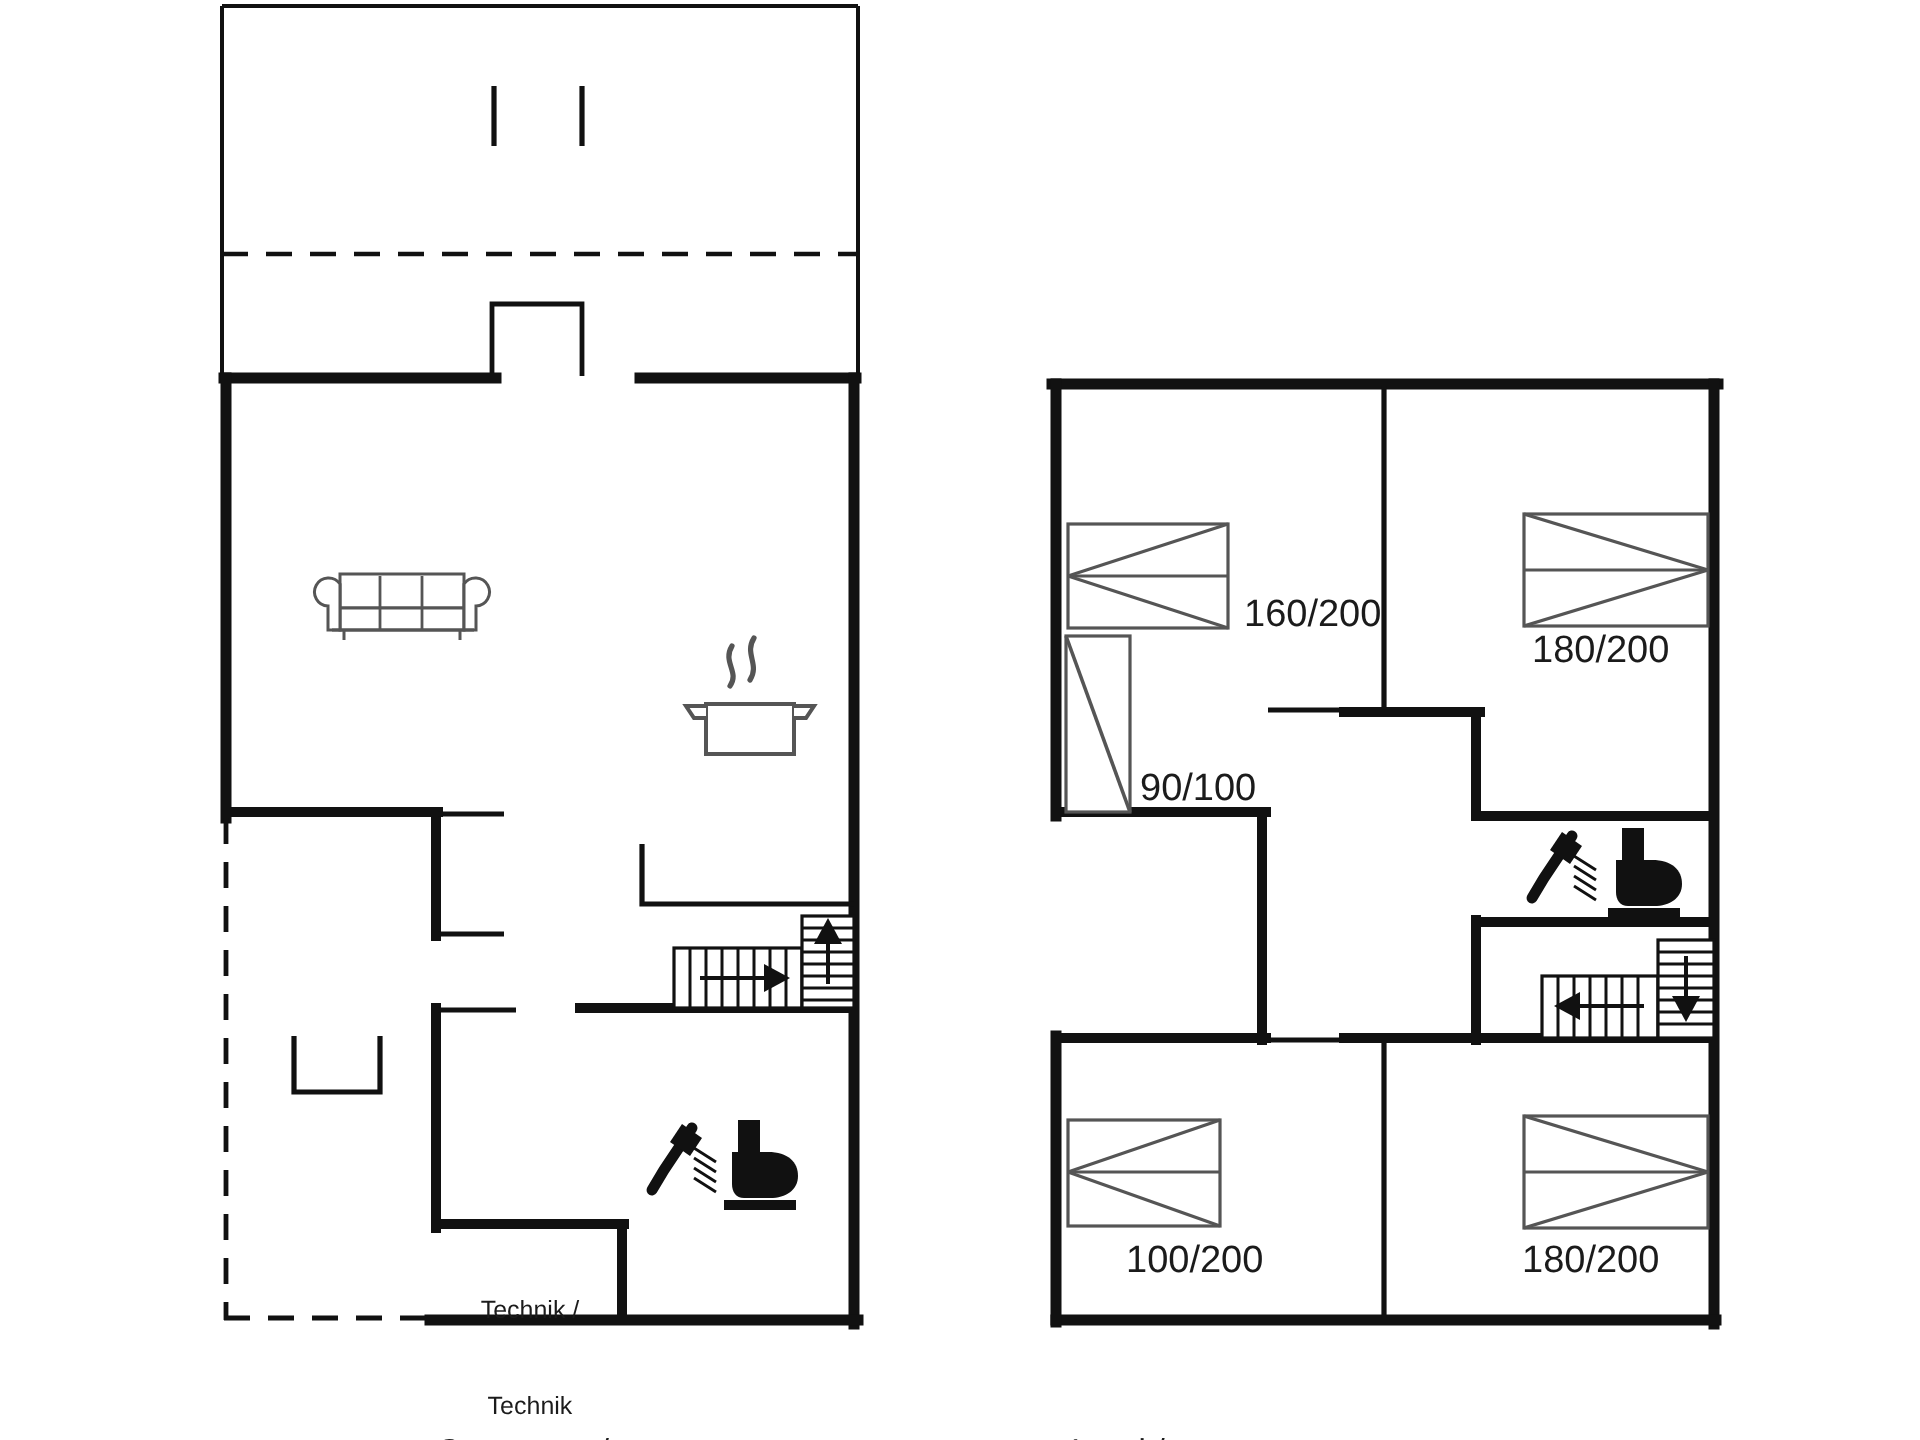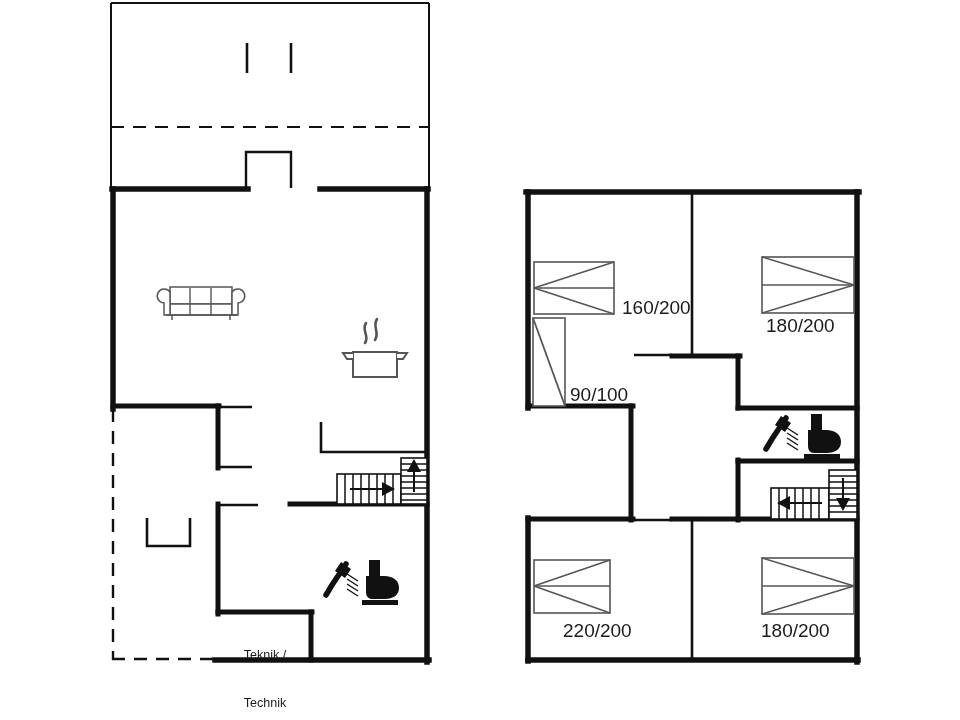--- a/index.html
+++ b/index.html
@@ -341,28 +341,28 @@
       </g>
       <g>
         <path d="M811,414 l11,0 l0,16 l-11,0 z" fill="#111"></path>
         <path d="M808,430 l18,0 c10,0 15,5 15,12 c0,7 -6,11 -14,11 l-13,0 c-4,0 -6,-3 -6,-7 z" fill="#111"></path>
         <rect x="804" y="454" width="36" height="5" fill="#111"></rect>
       </g>
     </g>
   </svg>
 
   <div class="roomlbl" style="left:222px; top:615px; width:86px;">
-    <span>Teknik /</span>
+    <span>Technik /</span>
     <span>Technik</span>
   </div>
 
   <div class="dimlbl" style="left:622px; top:297px;">160/200</div>
   <div class="dimlbl" style="left:766px; top:315px;">180/200</div>
   <div class="dimlbl" style="left:570px; top:384px;">90/100</div>
-  <div class="dimlbl" style="left:563px; top:620px;">220/200</div>
+  <div class="dimlbl" style="left:563px; top:620px;">100/200</div>
   <div class="dimlbl" style="left:761px; top:620px;">180/200</div>
 
   <div class="cap cap-l">
     <span>Stueetage /</span>
     
   </div>
 
   <div class="cap cap-r">
     <span>1. sal /</span>
     

